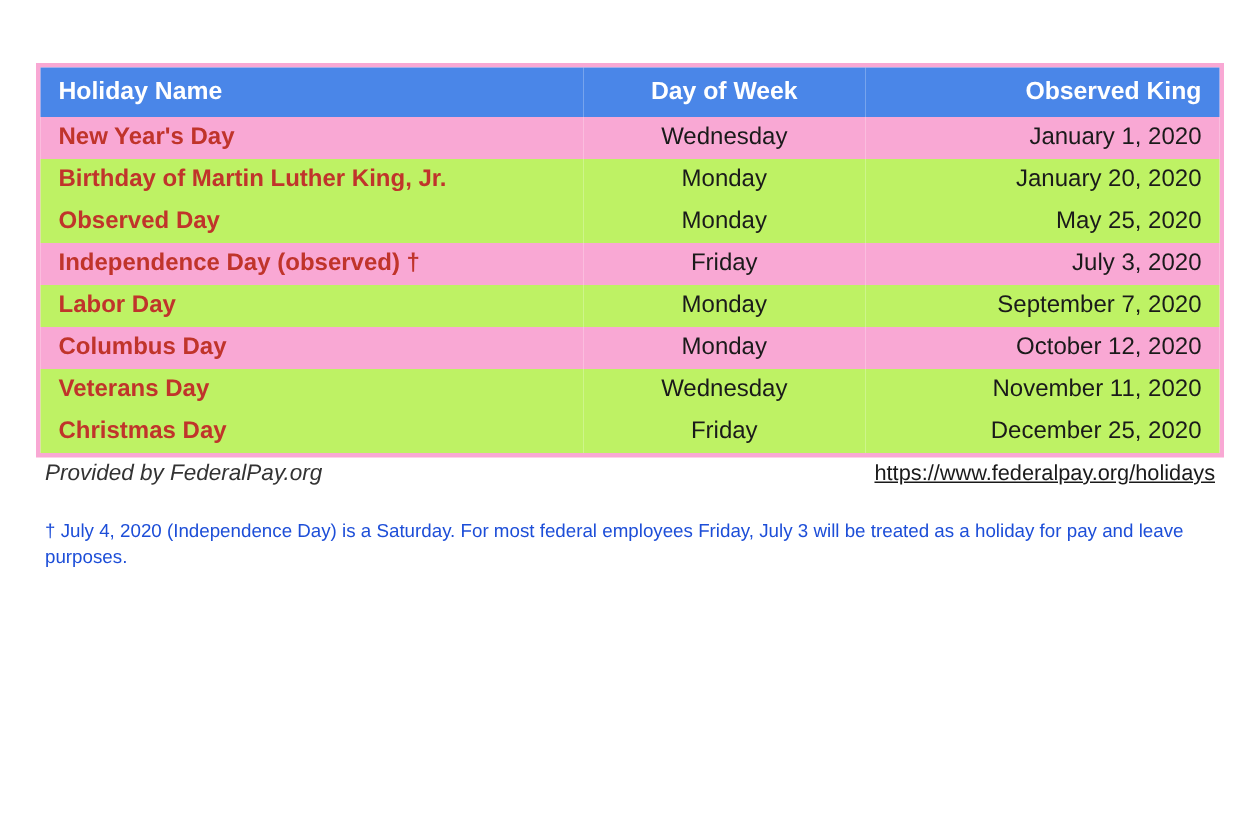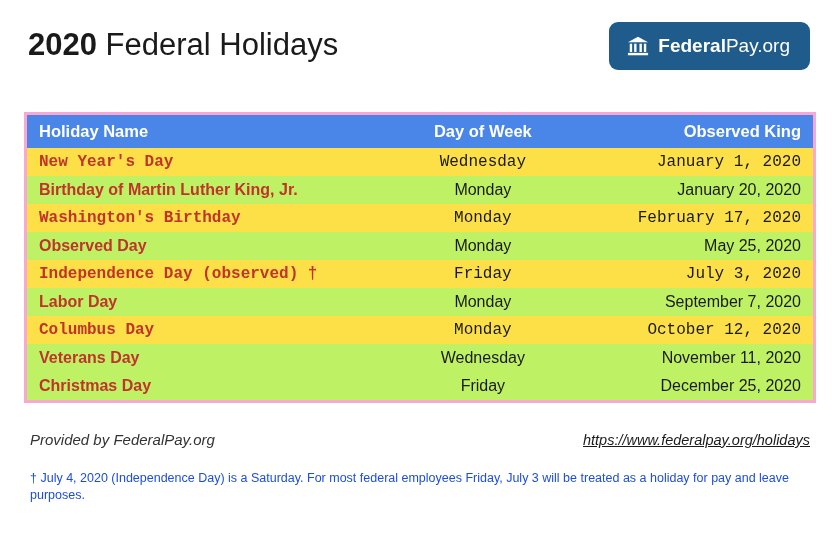--- a/index.html
+++ b/index.html
@@ -93,84 +93,65 @@
     text-align: right;
     width: 30%;
   }
   tbody td {
     font-size: 16px;
     padding: 5px 12px;
     height: 26px;
     box-sizing: border-box;
   }
   tbody tr.odd td {
-    background: #fde047;
-    font-family: Liberation Mono, monospace;
+    background: #f9a8d4;
   }
   tbody tr.even td {
     background: #bef264;
   }
   td.col-name {
     color: #c0342b;
     font-weight: bold;
   }
   td.col-day, td.col-date {
     color: #1a1a1a;
   }
 
   
   .footer {
     display: flex;
     align-items: baseline;
     justify-content: space-between;
-    margin-top: 28px;
+    margin-top: 2px;
     padding: 0 6px 0 6px;
   }
   .provided {
     font-size: 15px;
     font-style: italic;
     color: #333333;
   }
   .source-link {
     font-size: 14.5px;
-    font-style: italic;
     color: #1a1a1a;
     text-decoration: underline;
   }
   .note {
     margin-top: 22px;
     padding: 0 8px 0 6px;
     font-size: 12.5px;
     line-height: 17px;
     color: #1d4ed8;
     max-width: 770px;
   }
 </style>
 </head>
 <body>
 
 <div class="page">
 
-  <div class="header">
-    <h1 class="title"><span class="year">2020</span><span> Federal Holidays</span></h1>
-
-    <div class="brand">
-      <span class="brand-icon">
-        <svg viewBox="0 0 24 24" width="22" height="22" aria-hidden="true">
-          <polygon points="12,2 23,8 1,8" fill="#ffffff"></polygon>
-          <rect x="3" y="9.5" width="2.6" height="9" fill="#ffffff"></rect>
-          <rect x="7.8" y="9.5" width="2.6" height="9" fill="#ffffff"></rect>
-          <rect x="13.6" y="9.5" width="2.6" height="9" fill="#ffffff"></rect>
-          <rect x="18.4" y="9.5" width="2.6" height="9" fill="#ffffff"></rect>
-          <rect x="1" y="19.5" width="22" height="2.6" fill="#ffffff"></rect>
-        </svg>
-      </span>
-      <span class="brand-text"><span class="bold">Federal</span><span>Pay.org</span></span>
-    </div>
-  </div>
 
   <div class="table-wrap">
     <table>
       <thead>
         <tr>
           <th class="col-name">Holiday Name</th>
           <th class="col-day">Day of Week</th>
           <th class="col-date">Observed King</th>
         </tr>
       </thead>
@@ -178,25 +159,20 @@
         <tr class="odd">
           <td class="col-name">New Year's Day</td>
           <td class="col-day">Wednesday</td>
           <td class="col-date">January 1, 2020</td>
         </tr>
         <tr class="even">
           <td class="col-name">Birthday of Martin Luther King, Jr.</td>
           <td class="col-day">Monday</td>
           <td class="col-date">January 20, 2020</td>
         </tr>
-        <tr class="odd">
-          <td class="col-name">Washington's Birthday</td>
-          <td class="col-day">Monday</td>
-          <td class="col-date">February 17, 2020</td>
-        </tr>
         <tr class="even">
           <td class="col-name">Observed Day</td>
           <td class="col-day">Monday</td>
           <td class="col-date">May 25, 2020</td>
         </tr>
         <tr class="odd">
           <td class="col-name">Independence Day (observed) †</td>
           <td class="col-day">Friday</td>
           <td class="col-date">July 3, 2020</td>
         </tr>

